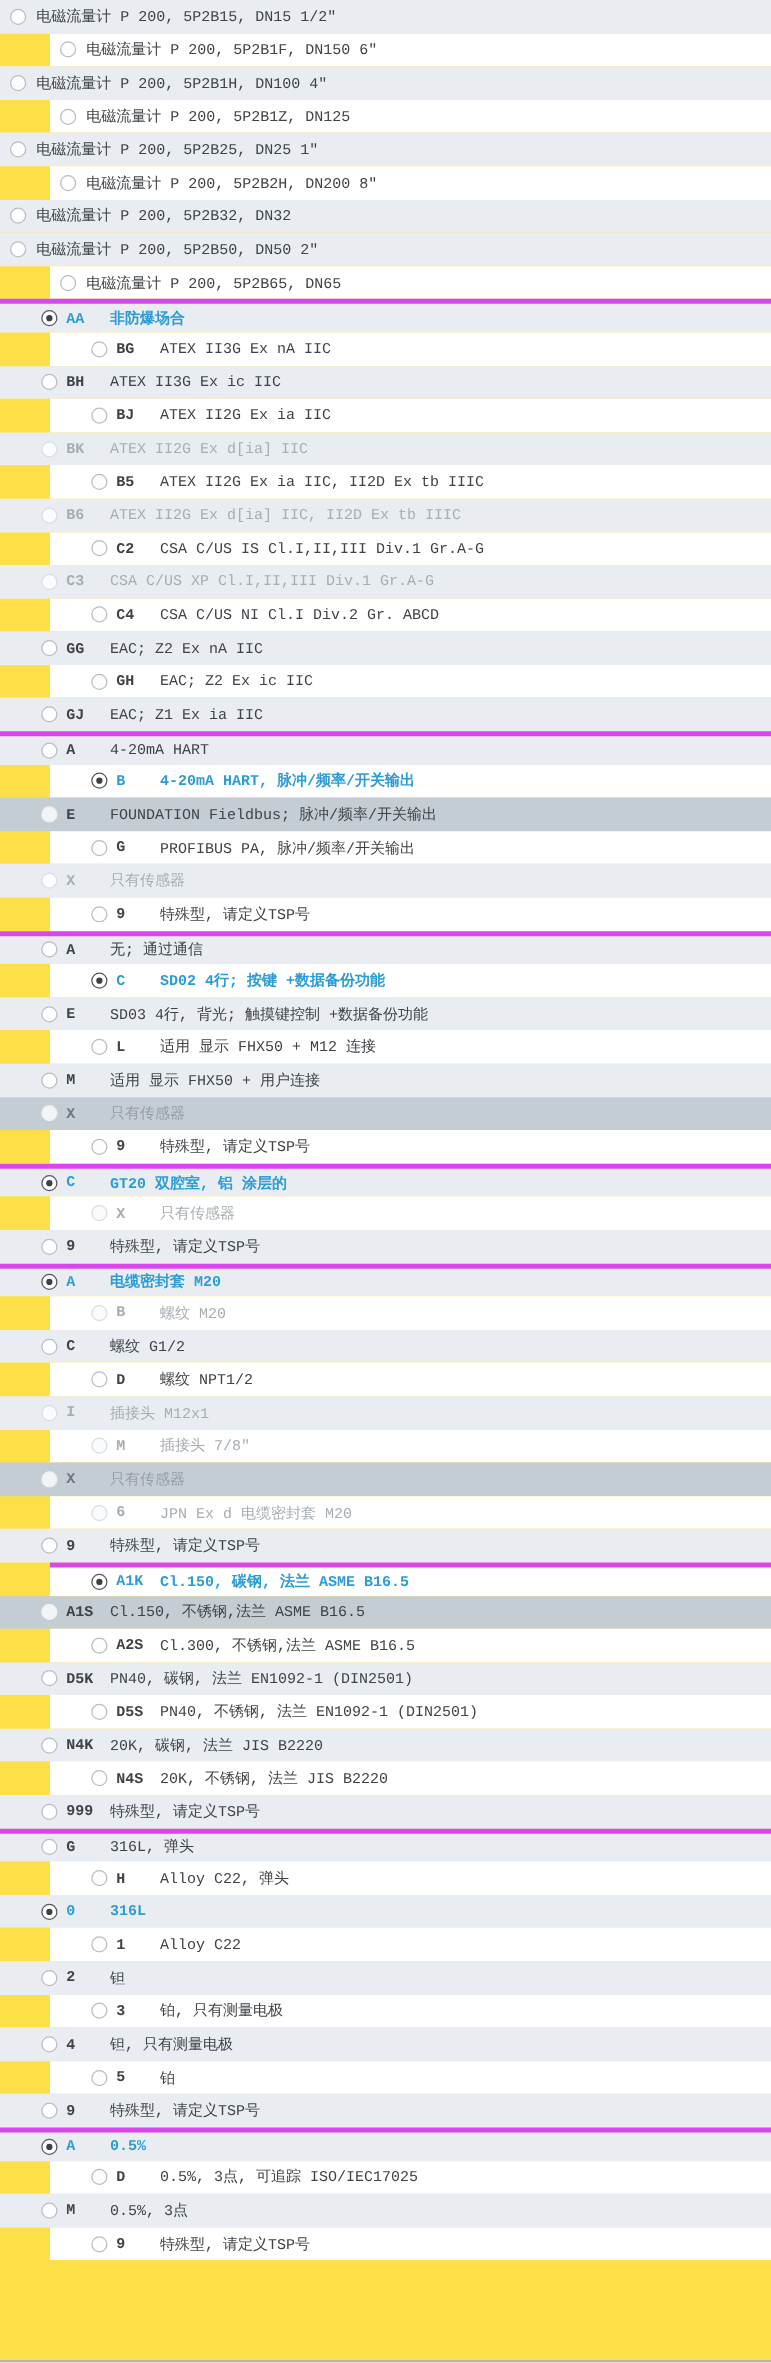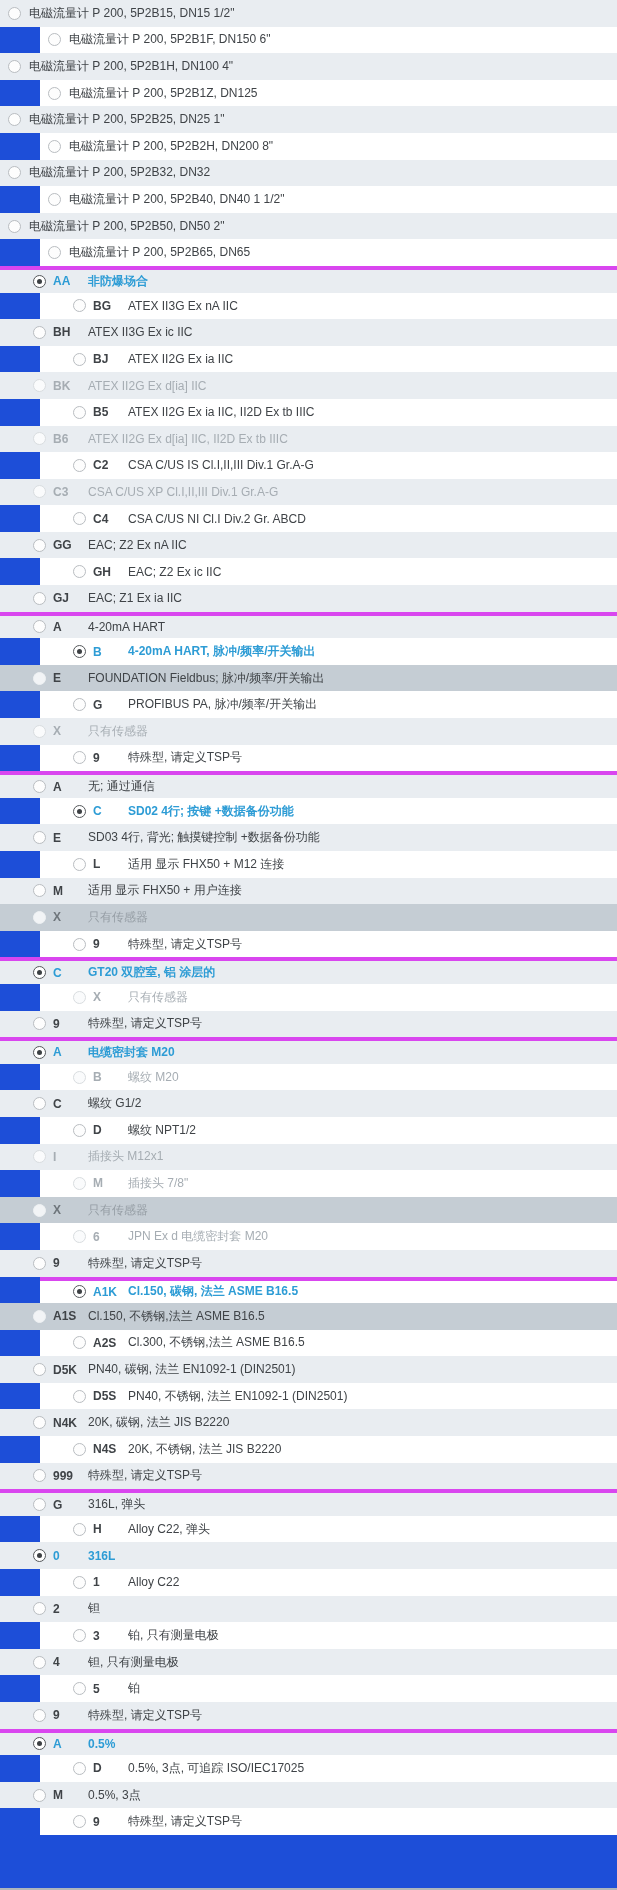--- a/index.html
+++ b/index.html
@@ -1,19 +1,19 @@
 <!DOCTYPE html>
 <html><head>
 <meta charset="utf-8">
 <style>
   html,body { margin:0; padding:0; background:#ffffff; }
   .config-list {
     width:617px; height:1890px; box-sizing:border-box;
-    font-family:Liberation Sans, sans-serif;
-    font-size:12px; color:#3f4347; background:#1d4ed8;
+    font-family:Liberation Mono, monospace;
+    font-size:12px; color:#3f4347; background:#fde047;
     border-bottom:2px solid #aeb6bc; overflow:hidden;
   }
   .row { height:26.6px; display:flex; align-items:center; box-sizing:border-box; cursor:default; }
   .row.gray   { background:#e9edf1; }
   .row.white  { background:#ffffff;margin-left:40px; }
   .row.dark   { background:#c5cdd4; }
   .row.parent { background:#c9d0d7; }
   .row.group-start { border-top:4px solid #d946ef; }
   .radio {
     width:13px; height:13px; border-radius:50%; box-sizing:border-box;
@@ -68,25 +68,20 @@
     <div class="row lvl1 white normal">
     <span class="radio"></span>
 
     <span class="label">电磁流量计 P 200, 5P2B2H, DN200 8"</span>
   </div>
     <div class="row lvl1 gray normal">
     <span class="radio"></span>
 
     <span class="label">电磁流量计 P 200, 5P2B32, DN32</span>
   </div>
-    <div class="row lvl1 white normal">
-    <span class="radio"></span>
-
-    <span class="label">电磁流量计 P 200, 5P2B40, DN40 1 1/2"</span>
-  </div>
     <div class="row lvl1 gray normal">
     <span class="radio"></span>
 
     <span class="label">电磁流量计 P 200, 5P2B50, DN50 2"</span>
   </div>
     <div class="row lvl1 white normal">
     <span class="radio"></span>
 
     <span class="label">电磁流量计 P 200, 5P2B65, DN65</span>
   </div>

